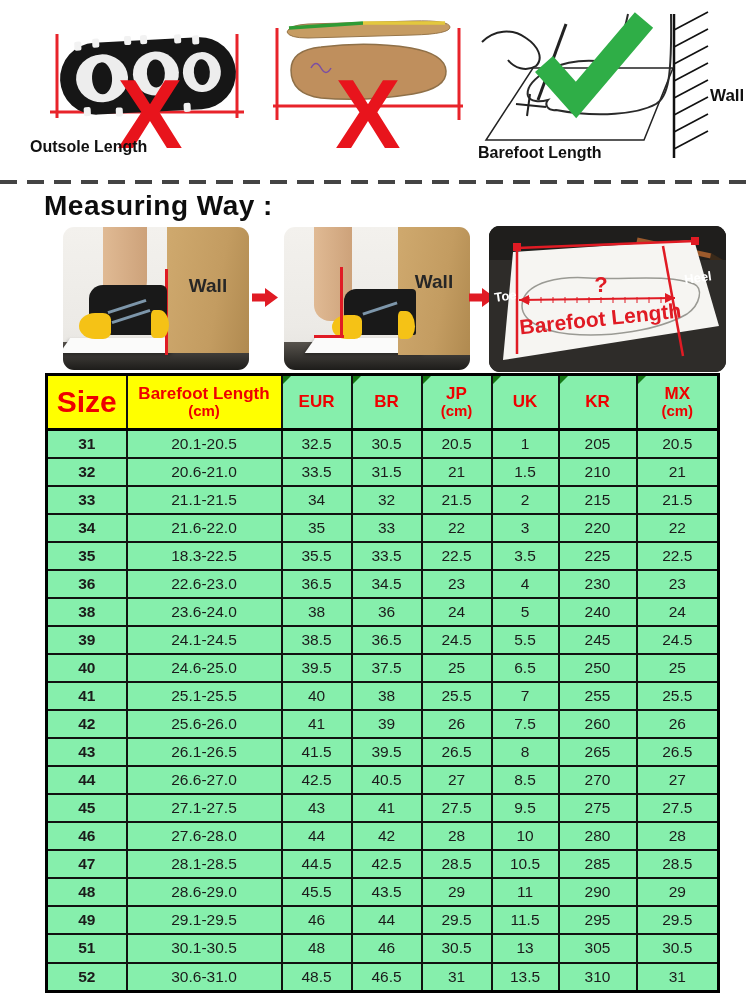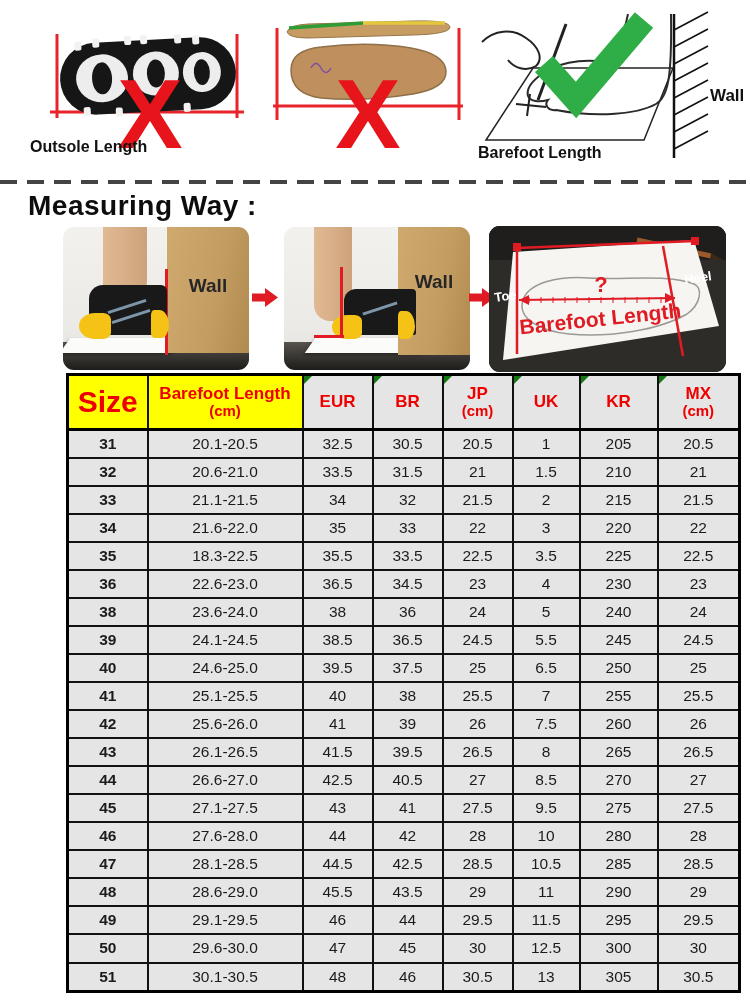--- a/index.html
+++ b/index.html
@@ -14,21 +14,21 @@
   #illo-outsole{left:30px;width:235px;height:158px;}
   #illo-insole{left:263px;width:210px;height:158px;}
   #illo-barefoot{left:478px;width:268px;height:158px;}
   #illo-barefoot .cap{top:136px;}
 
   
   .divider{position:absolute;left:0;top:180px;width:750px;height:4px;
            background:repeating-linear-gradient(90deg,#444 0 17px,transparent 17px 27px);}
 
   
-  .mw-heading{position:absolute;left:28px;top:190px;font-size:28px;font-weight:800;
+  .mw-heading{position:absolute;left:44px;top:190px;font-size:28px;font-weight:800;
               color:#0d0d0d;letter-spacing:0.5px;}
   .photo{position:absolute;top:227px;height:143px;border-radius:11px;overflow:hidden;
          background:linear-gradient(#f3f1ed 0%,#eceae6 70%,#e4e2de 100%);}
   #photo-1{left:63px;width:186px;}
   #photo-2{left:284px;width:186px;}
   #photo-3{left:489px;width:237px;height:146px;top:226px;background:#2b2927;}
   .floor{position:absolute;left:0;right:0;bottom:0;height:28px;
          background:linear-gradient(#57534d,#1d1c1a);}
   .paper{position:absolute;bottom:17px;height:15px;background:#fbfbfa;
          transform:skewX(-35deg);box-shadow:0 2px 3px rgba(0,0,0,.35);}
@@ -37,21 +37,21 @@
   .redline{position:absolute;width:3px;background:#e01b24;}
   .leg{position:absolute;background:linear-gradient(90deg,#e0ba94,#cda27a);}
   .sock{position:absolute;background:#191919;}
   .stripe{position:absolute;height:3px;background:#7d96aa;transform:rotate(-18deg);}
   .ytoe,.yheel{position:absolute;background:#f5c216;}
   .arrow{position:absolute;top:288px;}
 
   
   .table-wrap{position:absolute;left:45px;top:373px;width:672px;height:620px;}
   table{width:100%;height:100%;border-collapse:collapse;table-layout:fixed;
-        background:#e5e5e5;border:3px solid #000;margin-left:21px;}
+        background:#86efac;border:3px solid #000;}
   th,td{border:2px solid #111;text-align:center;vertical-align:middle;padding:0;
         overflow:hidden;}
   thead th{height:52px;position:relative;color:#ee0000;font-weight:bold;
            font-size:17px;line-height:1.12;border-bottom:3px solid #000;}
   th.hl{background:#ffff00;}
   th .sub{display:block;font-size:15px;}
   th.size-head{font-size:30px;}
   .tri{position:absolute;top:0;left:0;width:0;height:0;
        border-top:8px solid #157815;border-right:8px solid transparent;}
   tbody td{font-size:15.5px;color:#1b1b1b;}
@@ -450,34 +450,34 @@
           <td class="col-size">49</td>
           <td>29.1-29.5</td>
           <td>46</td>
           <td>44</td>
           <td>29.5</td>
           <td>11.5</td>
           <td>295</td>
           <td>29.5</td>
         </tr>
         <tr>
-          <td class="col-size">50</td>
-          <td>29.6-30.0</td>
-          <td>47</td>
-          <td>45</td>
-          <td>30</td>
-          <td>12.5</td>
-          <td>300</td>
-          <td>30</td>
-        </tr>
-        <tr>
           <td class="col-size">51</td>
           <td>30.1-30.5</td>
           <td>48</td>
           <td>46</td>
           <td>30.5</td>
           <td>13</td>
           <td>305</td>
           <td>30.5</td>
         </tr>
+        <tr>
+          <td class="col-size">52</td>
+          <td>30.6-31.0</td>
+          <td>48.5</td>
+          <td>46.5</td>
+          <td>31</td>
+          <td>13.5</td>
+          <td>310</td>
+          <td>31</td>
+        </tr>
       </tbody>
   </table>
 </div>
 
 </body></html>

